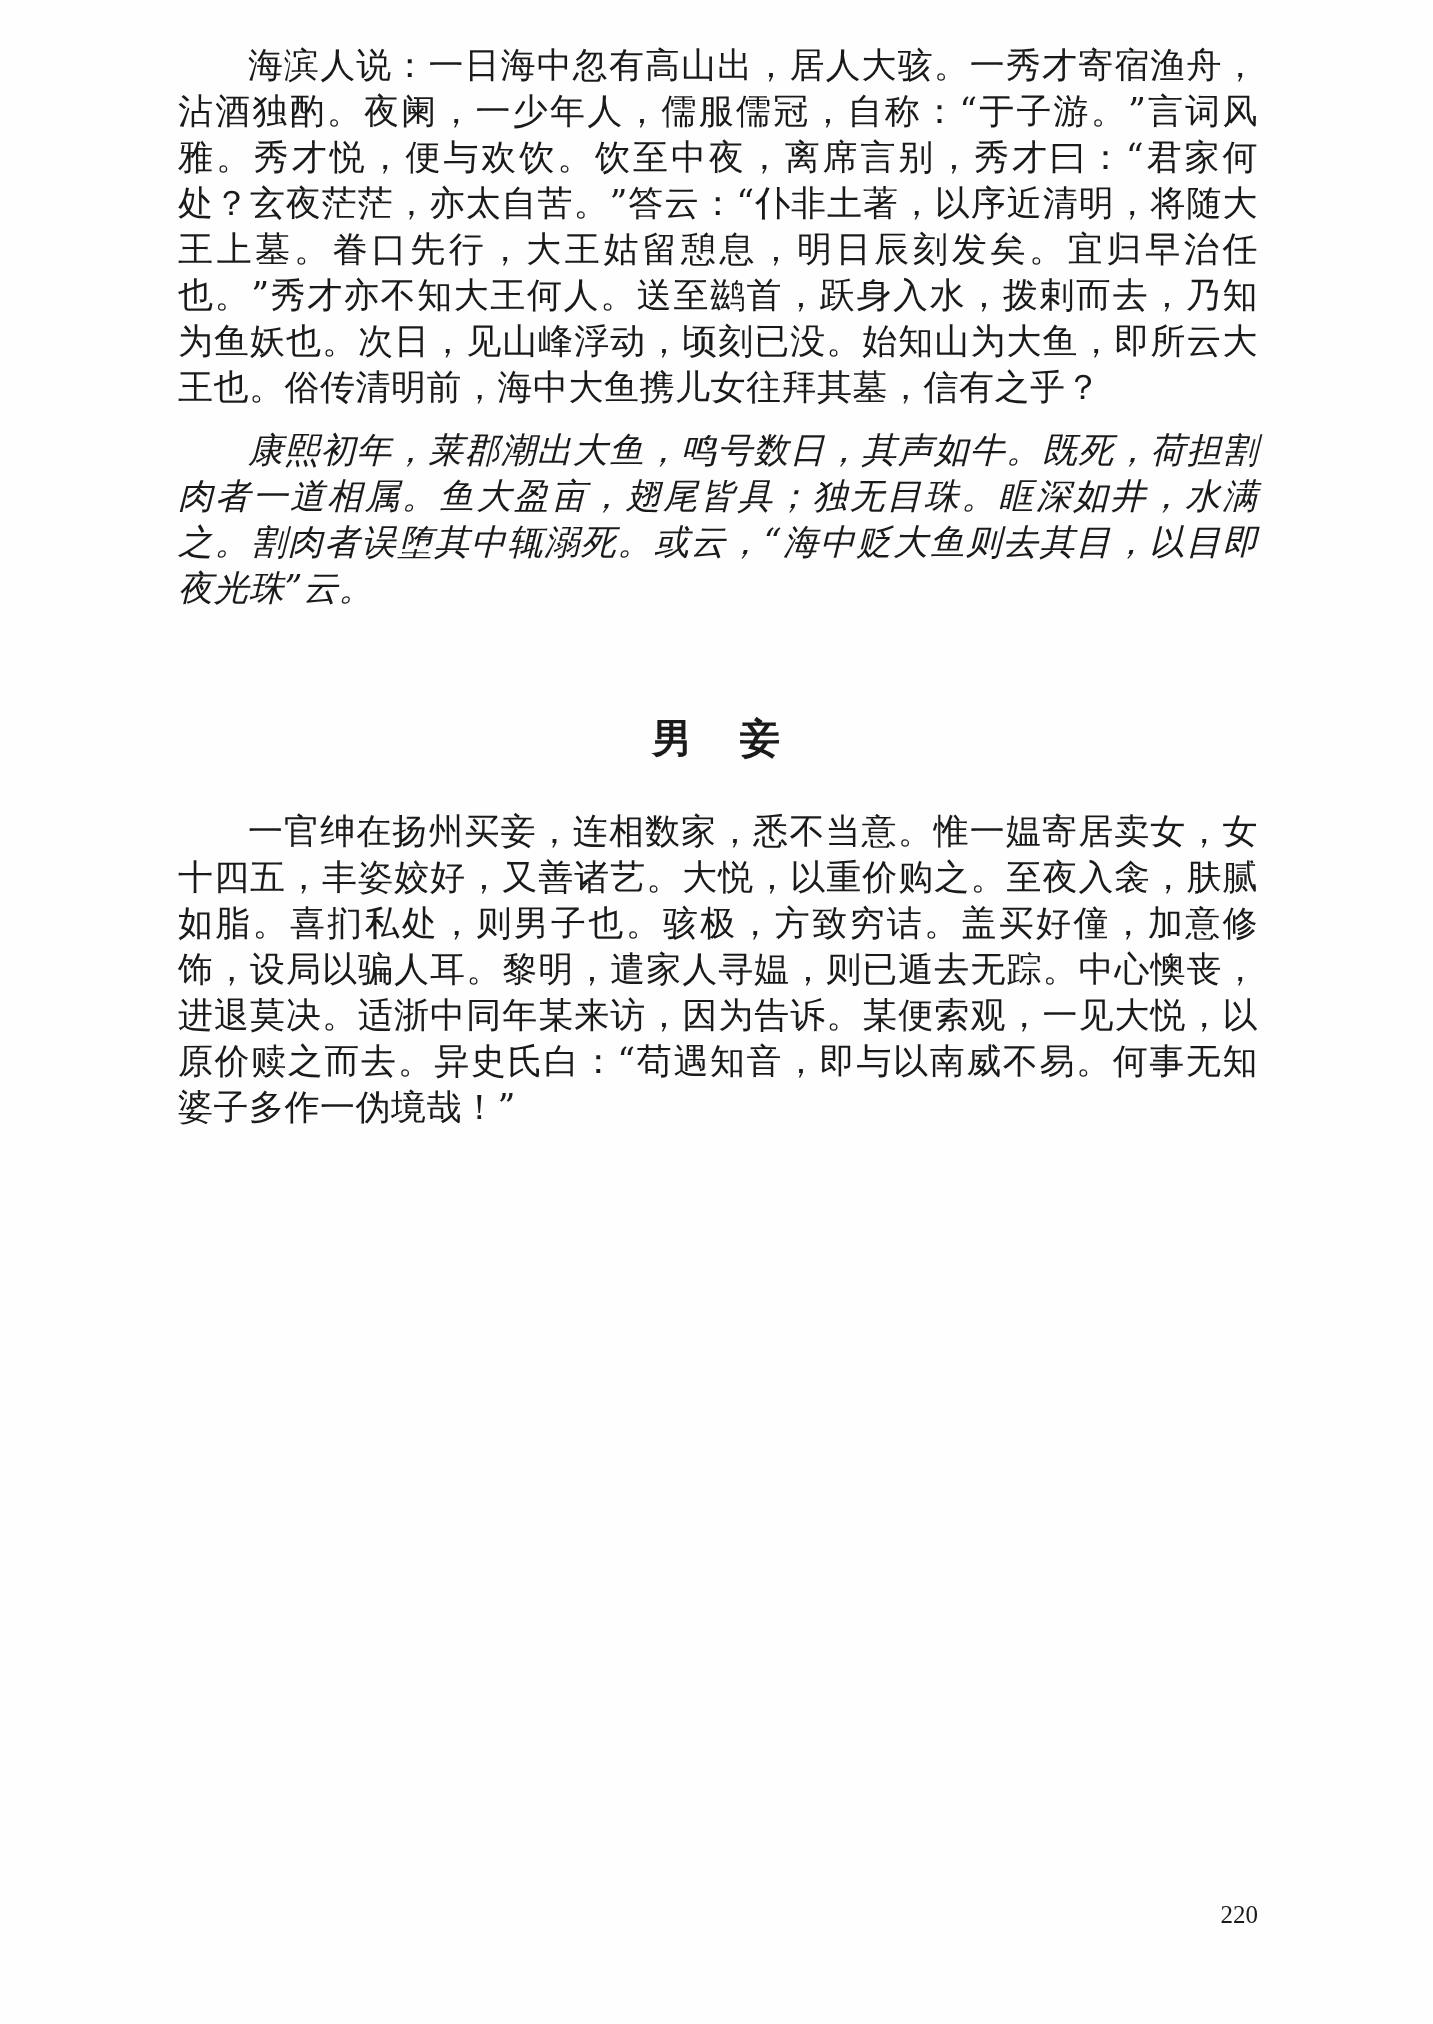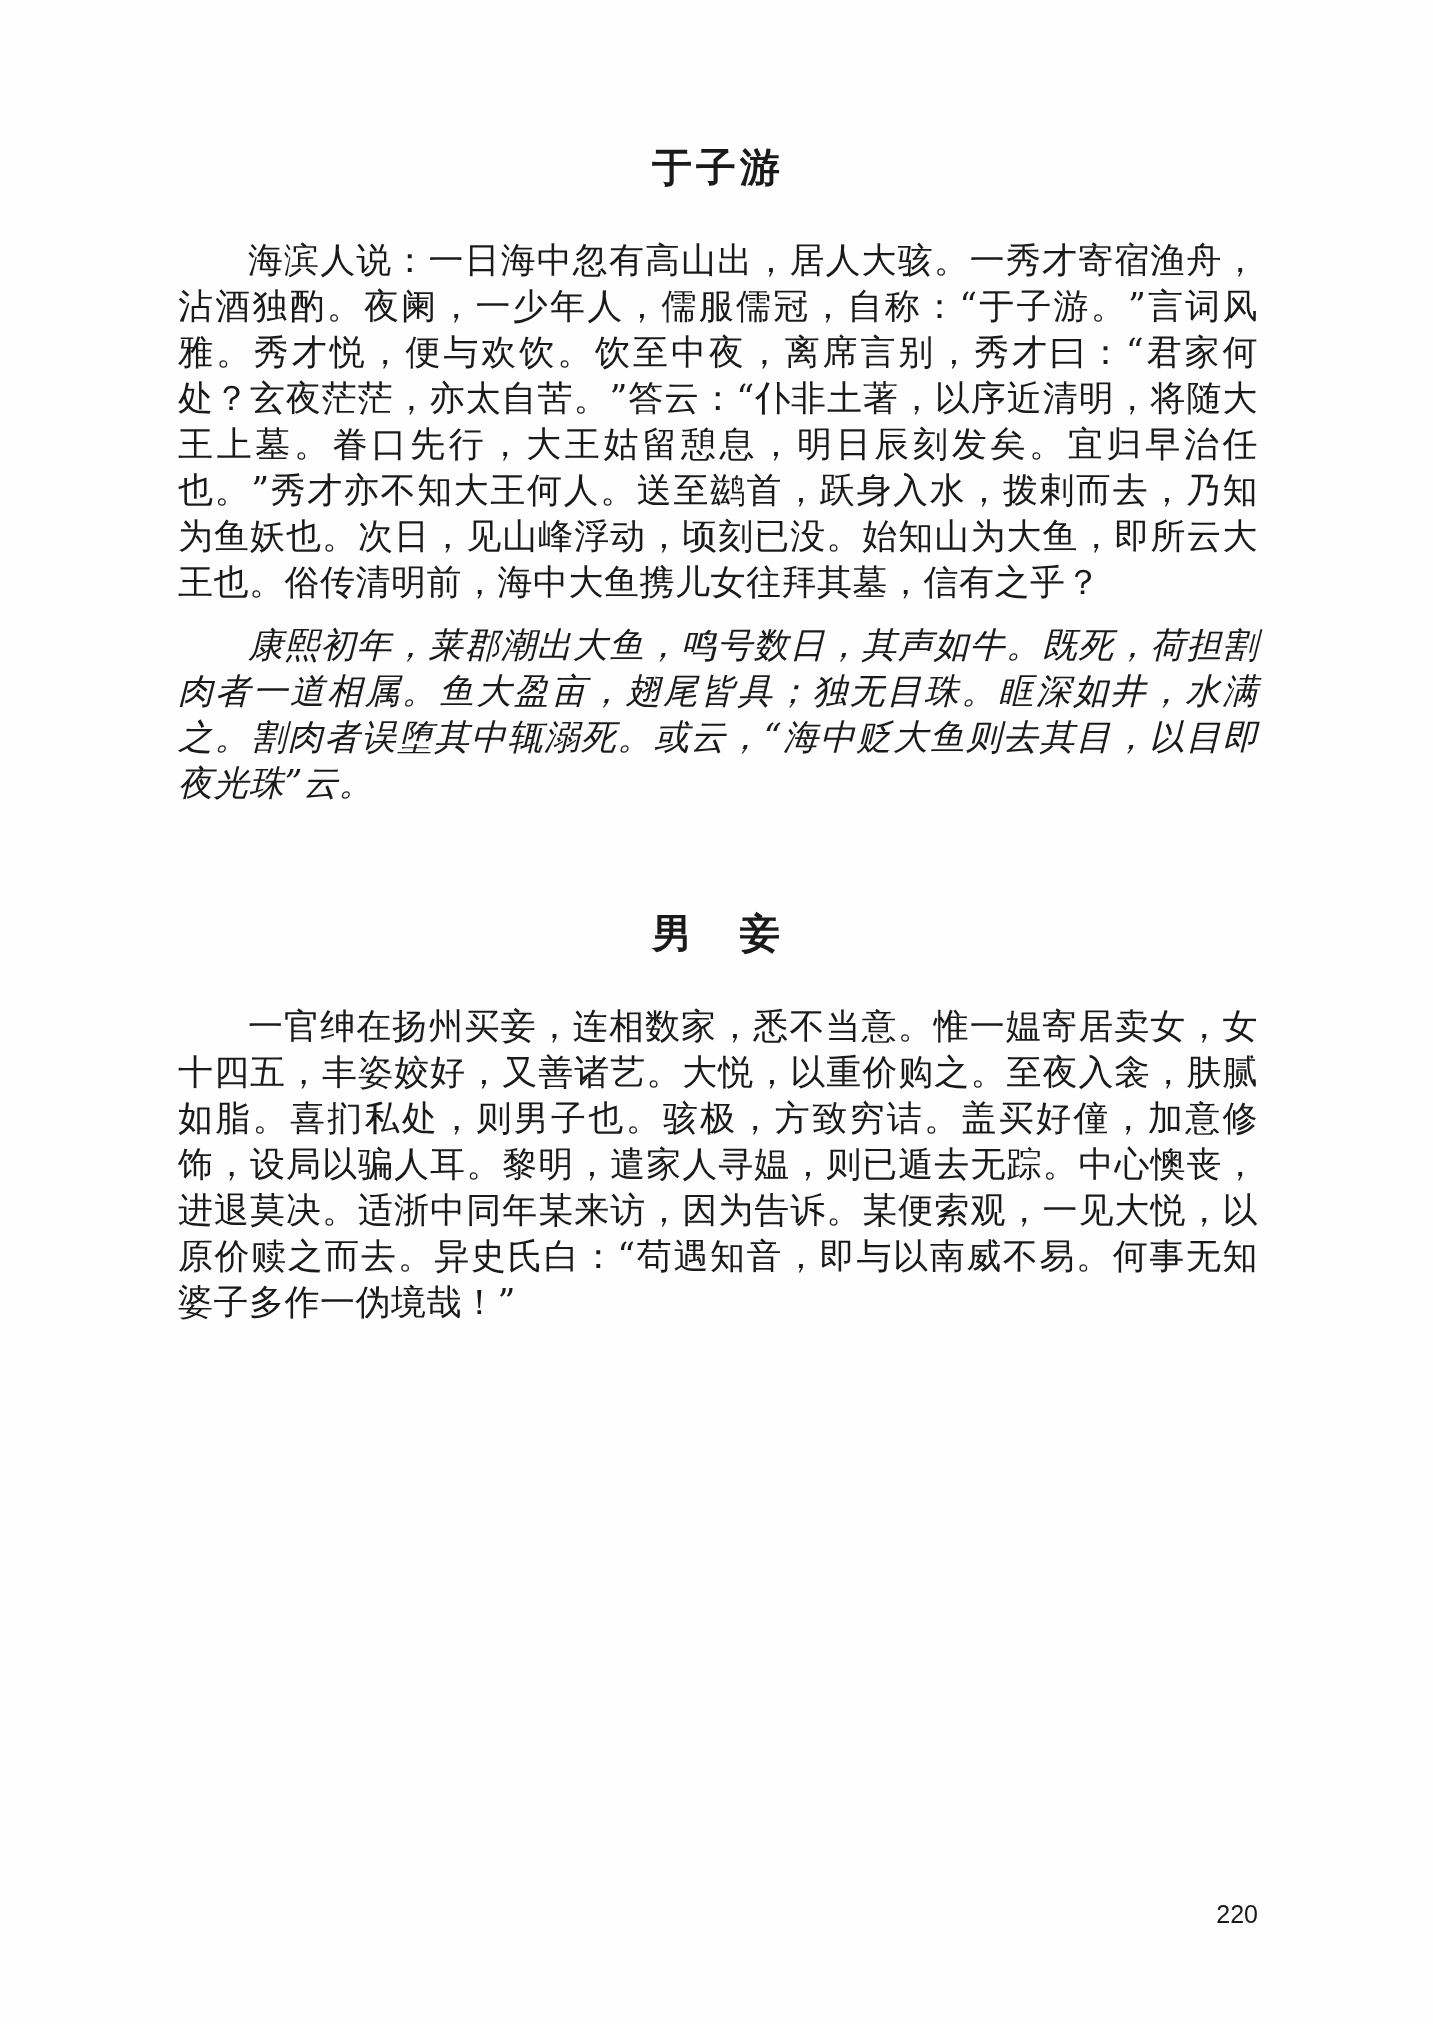--- a/index.html
+++ b/index.html
@@ -64,31 +64,30 @@
   }
   p.para + p.para {
     margin-top: 17px;
     font-style: italic;
   }
   .page-number {
     position: absolute;
     right: 175px;
     bottom: 95px;
     font-size: 25px;
-    font-family: Liberation Sans, sans-serif;
+    font-family: Liberation Serif, serif;
     color: #1a1a1a;
   }
 </style>
 </head>
 <body>
 
 <div class="page">
   <div class="content">
 
-    <h1 class="doc-title">于子游</h1>
 
     <div class="body-block">
       <p class="para">海滨人说：一日海中忽有高山出，居人大骇。一秀才寄宿渔舟，沾酒独酌。夜阑，一少年人，儒服儒冠，自称：“于子游。”言词风雅。秀才悦，便与欢饮。饮至中夜，离席言别，秀才曰：“君家何处？玄夜茫茫，亦太自苦。”答云：“仆非土著，以序近清明，将随大王上墓。眷口先行，大王姑留憩息，明日辰刻发矣。宜归早治任也。”秀才亦不知大王何人。送至鹚首，跃身入水，拨剌而去，乃知为鱼妖也。次日，见山峰浮动，顷刻已没。始知山为大鱼，即所云大王也。俗传清明前，海中大鱼携儿女往拜其墓，信有之乎？</p>
       <p class="para">康熙初年，莱郡潮出大鱼，鸣号数日，其声如牛。既死，荷担割肉者一道相属。鱼大盈亩，翅尾皆具；独无目珠。眶深如井，水满之。割肉者误堕其中辄溺死。或云，“海中贬大鱼则去其目，以目即夜光珠”云。</p>
     </div>
 
     <h2 class="section-title">男　妾</h2>
 
     <div class="body-block second">
       <p class="para">一官绅在扬州买妾，连相数家，悉不当意。惟一媪寄居卖女，女十四五，丰姿姣好，又善诸艺。大悦，以重价购之。至夜入衾，肤腻如脂。喜扪私处，则男子也。骇极，方致穷诘。盖买好僮，加意修饰，设局以骗人耳。黎明，遣家人寻媪，则已遁去无踪。中心懊丧，进退莫决。适浙中同年某来访，因为告诉。某便索观，一见大悦，以原价赎之而去。异史氏白：“苟遇知音，即与以南威不易。何事无知婆子多作一伪境哉！”</p>

